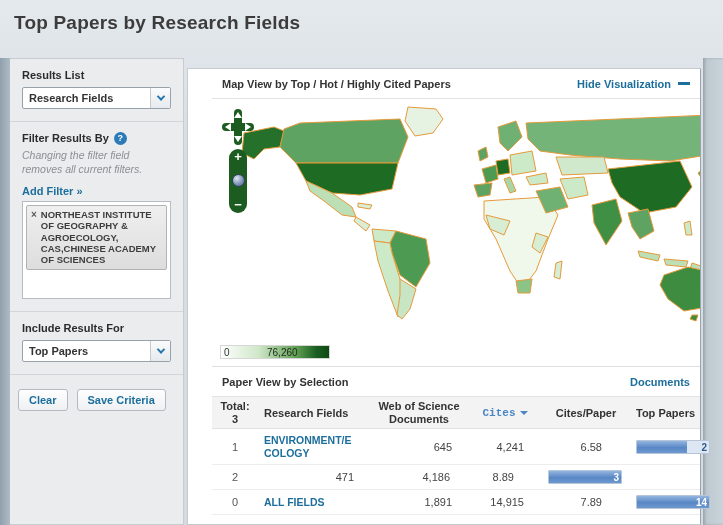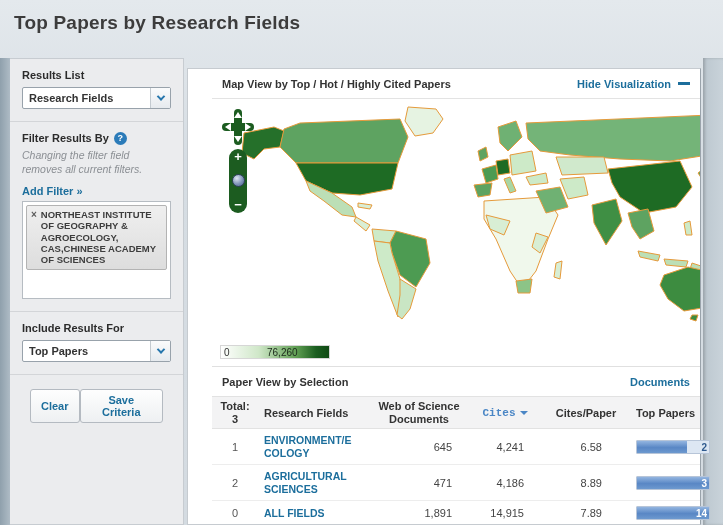--- a/index.html
+++ b/index.html
@@ -49,21 +49,21 @@
     transform:rotate(45deg) translate(-1px,-1px); }
   .note { font-size:10.5px; font-style:italic; color:#8b8f94; line-height:1.3; margin-bottom:5px; }
   .add-filter { font-size:11px; font-weight:bold; color:#1c6e9c; text-decoration:none; display:inline-block; margin-bottom:4px; cursor:pointer; }
   .filter-box { background:#fff; border:1px solid #b6bcc2; height:98px; padding:3px; overflow:hidden; }
   .filter-tag {
     background:linear-gradient(#efefef,#dddddd); border:1px solid #b3b3b3; border-radius:2px;
     padding:3px 4px 4px 4px; display:flex; gap:4px; cursor:pointer;
   }
   .tag-x { color:#5a5a5a; font-size:10px; font-weight:bold; line-height:1.1; }
   .tag-text { font-size:9.5px; font-weight:bold; color:#3d3d3d; line-height:1.18; }
-  .sb-buttons { padding:14px 20px; display:flex; gap:0; }
+  .sb-buttons { padding:14px 8px; display:flex; gap:9px; }
   .btn {
     background:linear-gradient(#fefefe,#eef0f2); border:1px solid #b4bac1; border-radius:3px;
     color:#1c6e9c; font-weight:bold; font-size:11px; font-family:"Liberation Sans",sans-serif;
     padding:4px 10px; cursor:pointer;
   }
   
   .main {
     position:absolute; left:187px; top:68px; width:514px; bottom:0;
     background:#fff; border:1px solid #c6cbd0; border-right-color:#9aa3ab;padding-left:24px;
   }
@@ -294,23 +294,20 @@
       <div class="c-top">
         <div class="bar">
           <div class="bar-fill" style="width: 70%;"></div>
           <span class="bar-label">2</span>
         </div>
       </div>
     </div>
 
     <div class="tbl-row">
       <div class="c-rank">2</div>
-      <div class="c-field">
-          <a>AGRICULTURAL SCIENCES</a>
-        </div>
       <div class="c-docs">471</div>
       <div class="c-cites">4,186</div>
       <div class="c-cpp">8.89</div>
       <div class="c-top">
         <div class="bar">
           <div class="bar-fill" style="width: 100%;"></div>
           <span class="bar-label full">3</span>
         </div>
       </div>
     </div>

